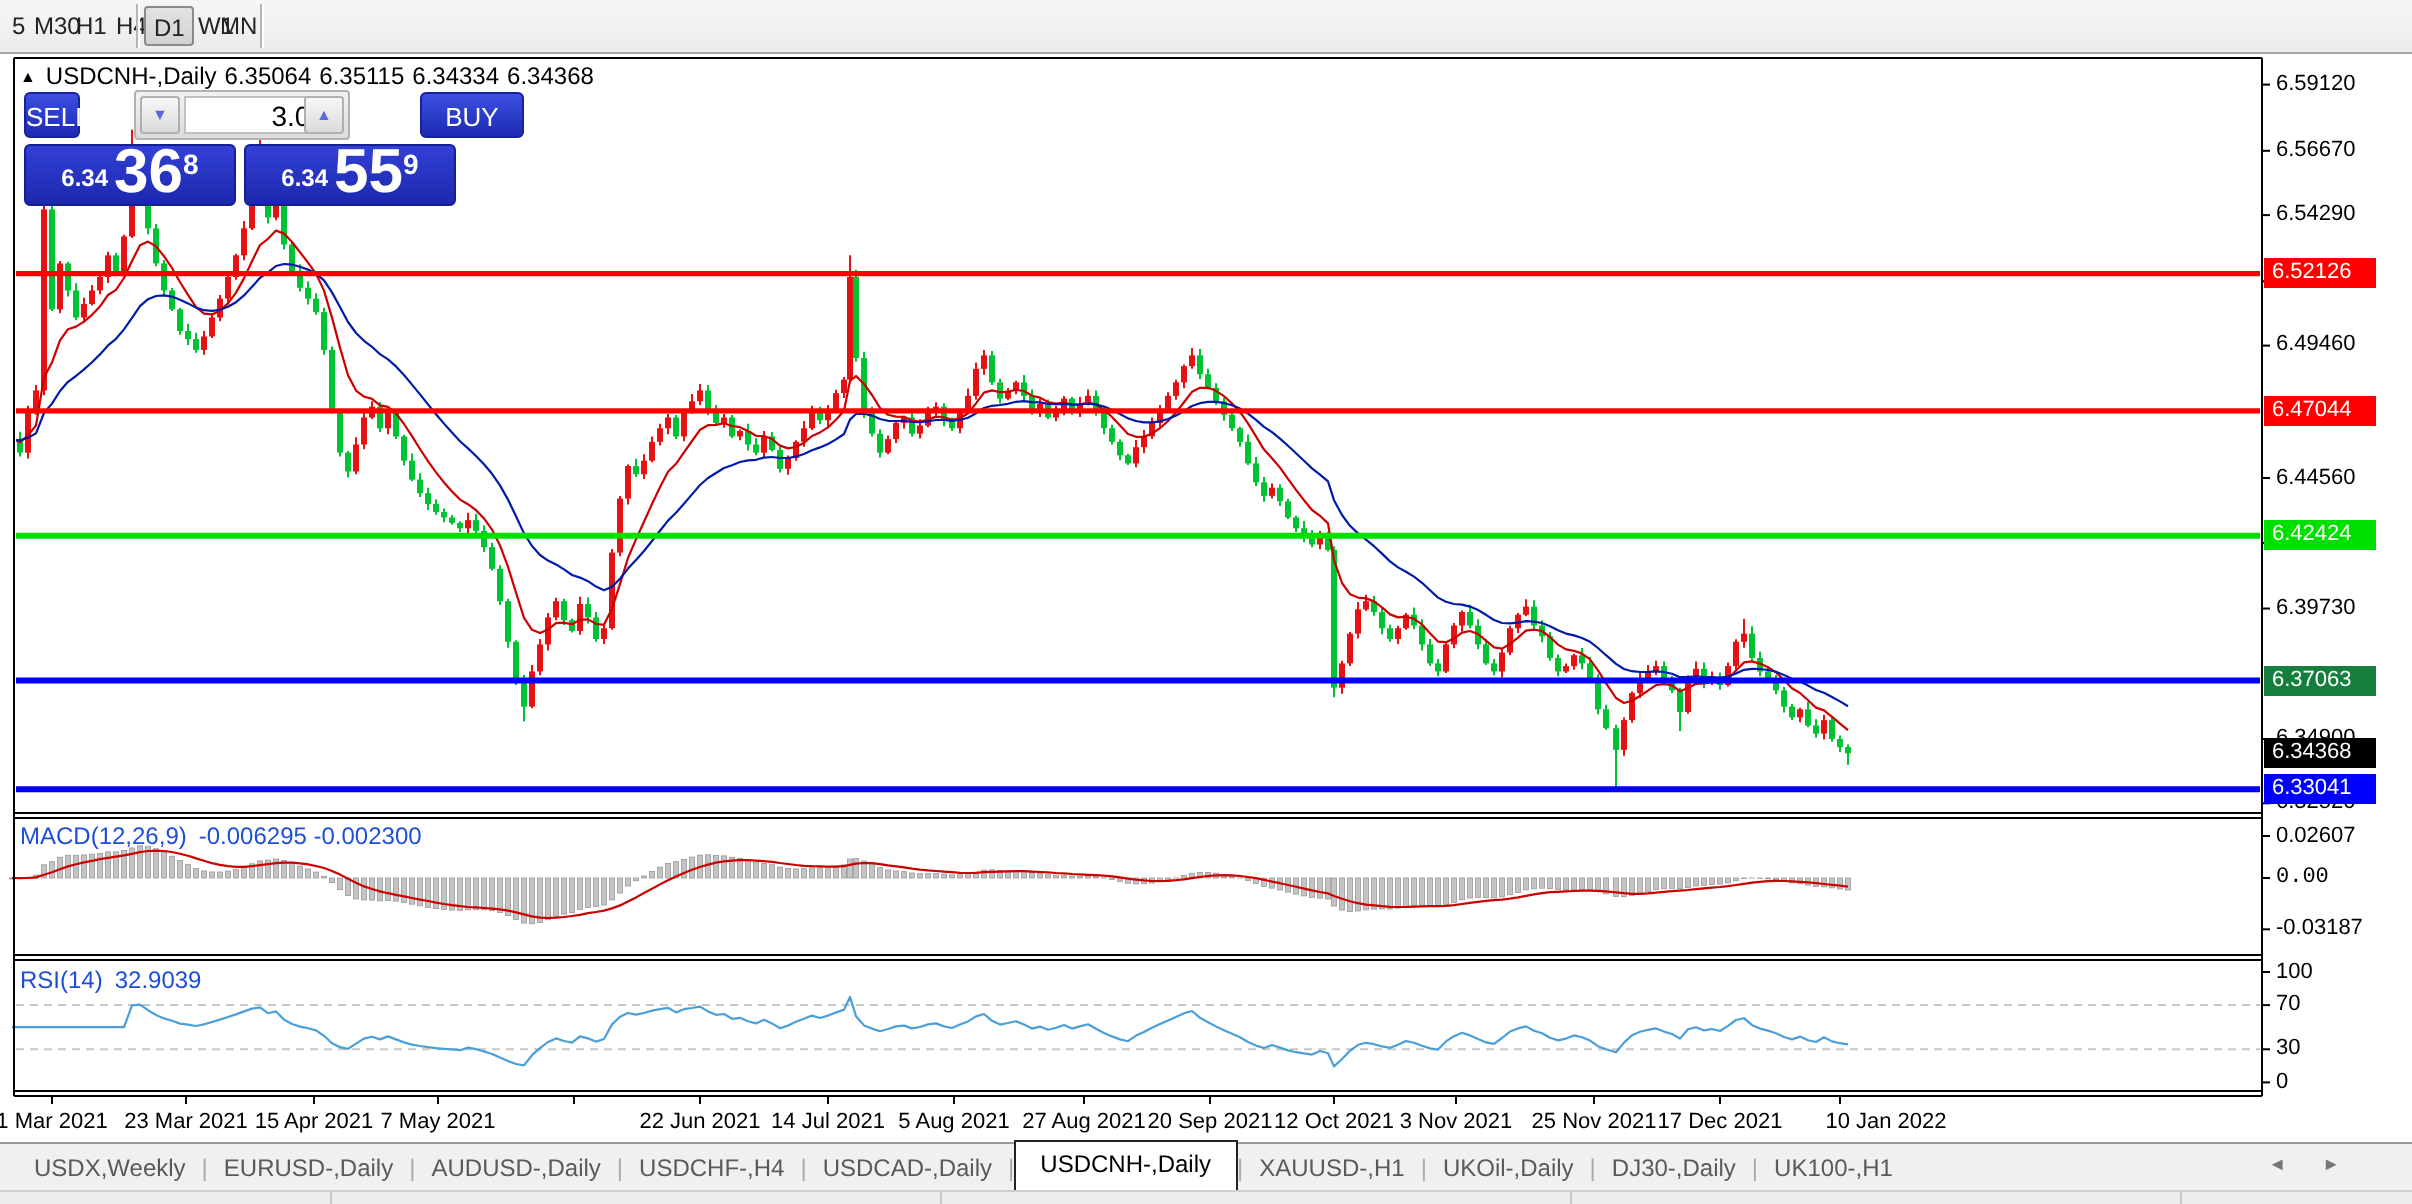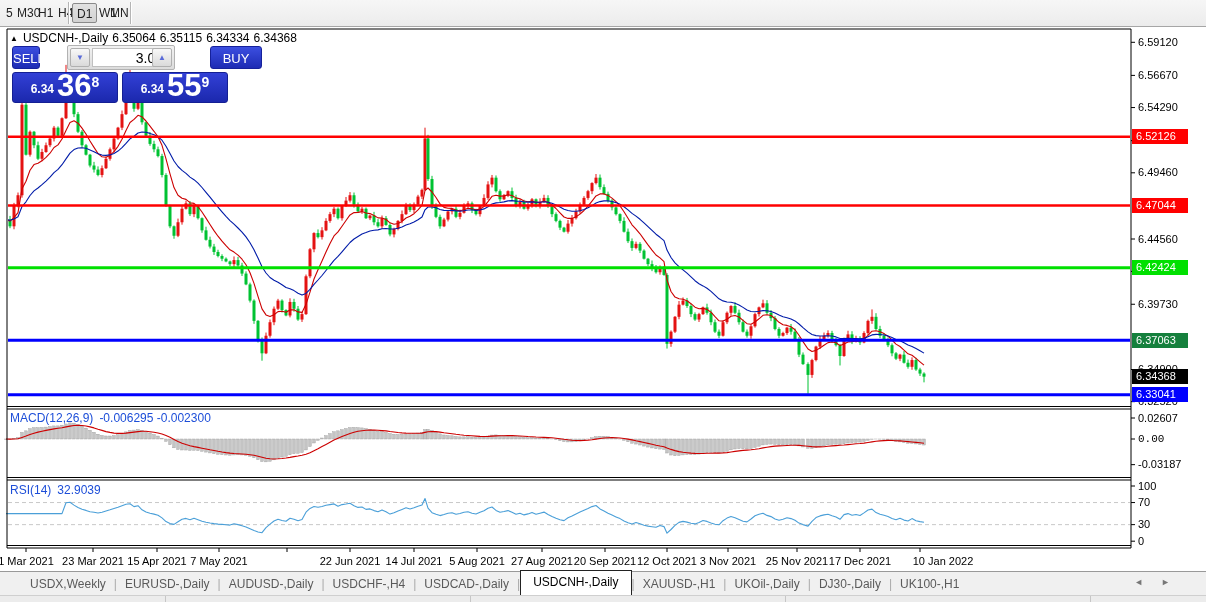--- a/index.html
+++ b/index.html
@@ -57,21 +57,21 @@
               color:#fff; display:flex; align-items:flex-end; justify-content:center;
               padding-bottom:2px; cursor:pointer; }
   #bid-box { left:0; } #ask-box { left:110px; }
   .pricebox .pfx { font-size:12px; font-weight:bold; margin:0 3px 4px 0; }
   .pricebox .big { font-size:31px; font-weight:bold; line-height:0.9; }
   .pricebox .sup { font-size:14px; font-weight:bold; align-self:flex-start; margin-top:1px; }
 
   
   #tabbar { position:absolute; left:0; top:571px; width:1206px; height:24px;
             background:#f0f0f0; border-top:1px solid #999; display:flex;
-            align-items:center; padding-left:22px; }
+            align-items:center; padding-left:9px; }
   .tab { font-size:12px; color:#5a5a5a; padding:3px 8px; white-space:nowrap; cursor:pointer; }
   .tab-sep { color:#aaa; font-size:12px; }
   .tab.active { background:#fff; color:#000; border:1px solid #222; border-bottom:none;
                 padding:4px 12px 6px; position:relative; top:-1px; z-index:2; }
   #tab-arrows { position:absolute; right:18px; top:577px; font-size:9px; color:#777;
                 letter-spacing:18px; cursor:pointer; }
 
   #statusbar { position:absolute; left:0; top:595px; width:1206px; height:7px;
                background:#ececec; border-top:1px solid #cfcfcf; }
   .st-sep { position:absolute; top:0; width:1px; height:7px; background:#c6c6c6; }

